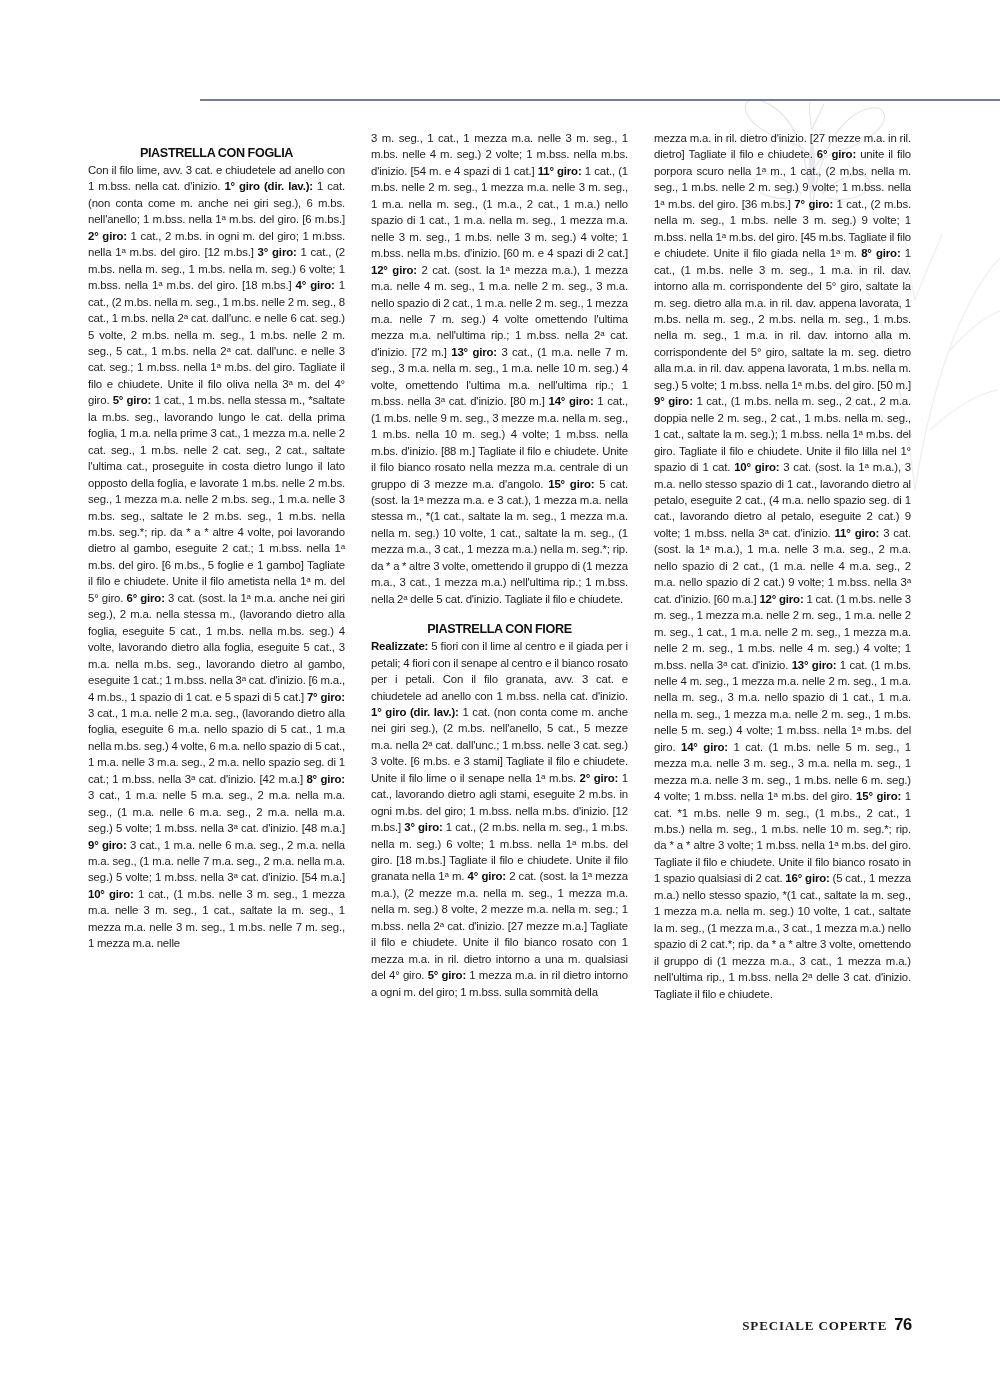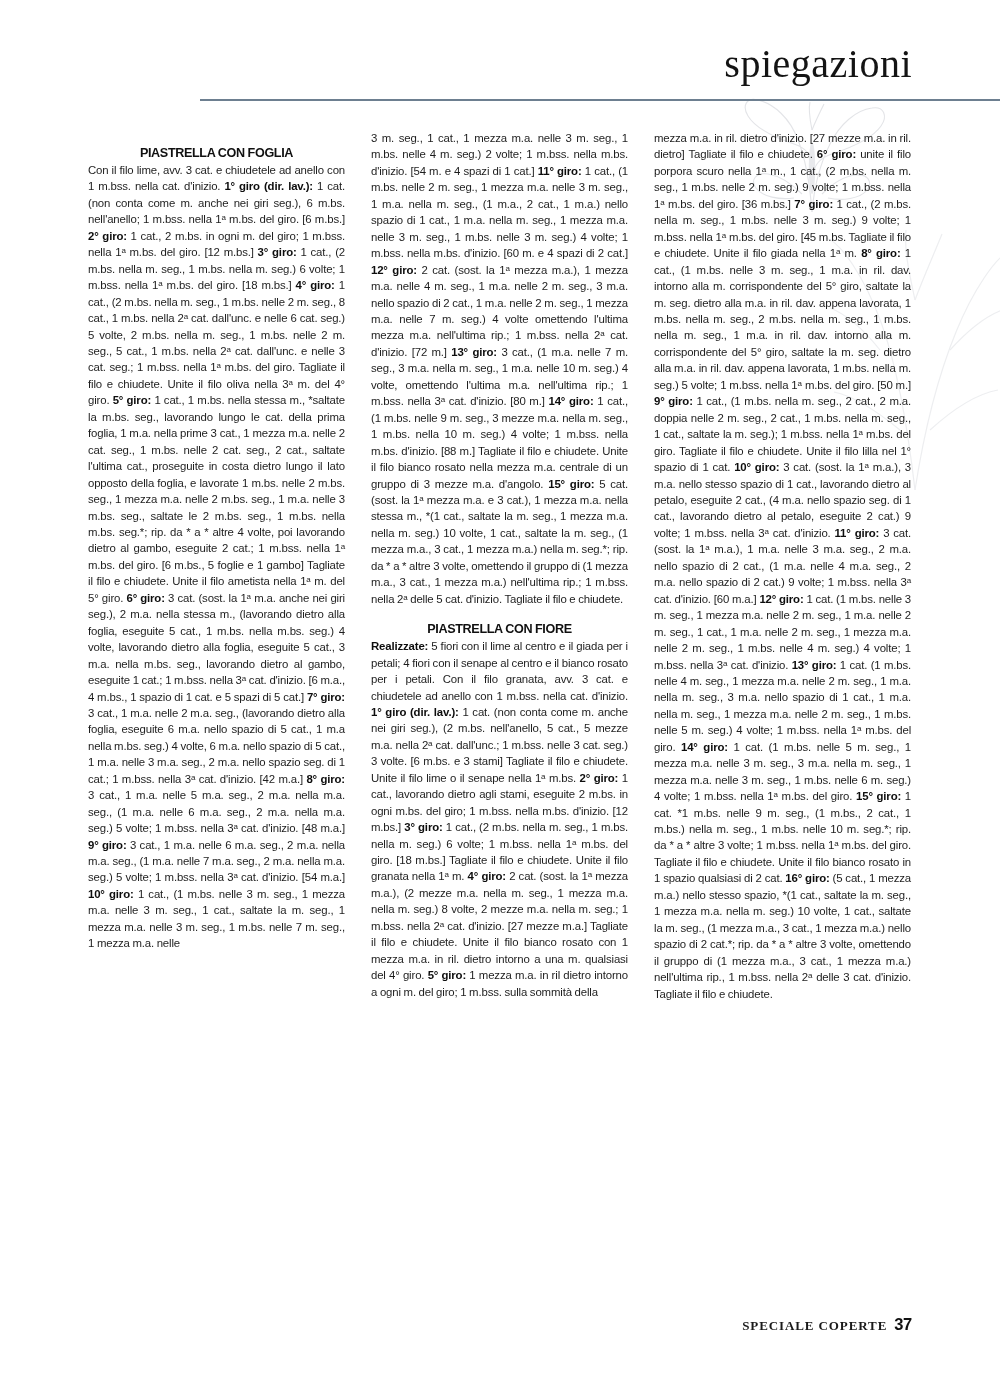--- a/index.html
+++ b/index.html
@@ -157,21 +157,20 @@
         <path d="M72 130 C70 104 66 78 58 58 C50 36 34 22 18 18 C6 15 2 24 8 34 C16 47 36 56 54 62 C66 66 70 72 72 82"></path>
         <path d="M72 130 C74 106 80 82 90 62 C100 42 116 28 132 26 C144 24 148 34 141 44 C132 57 110 66 92 72 C80 76 75 82 73 92"></path>
         <path d="M62 112 C52 102 40 94 28 92 C16 90 10 98 16 106 C22 115 40 118 54 116"></path>
         <path d="M82 112 C92 102 104 94 116 93 C128 92 133 100 127 108 C120 117 102 119 88 116"></path>
         <path d="M72 48 C70 38 68 28 70 20"></path>
         <path d="M72 48 C76 38 80 30 84 22"></path>
       </g>
       <ellipse cx="72" cy="86" rx="3.2" ry="26" fill="#c6c9d0"></ellipse>
     </svg>
 
-    <div id="masthead-title">spiegazioni</div>
     <div id="masthead-rule"></div>
   </div>
 
   <svg class="butterfly" id="butterfly-mid" viewBox="0 0 190 330">
     <g fill="none" stroke="#c4c7ce" stroke-width="1.2">
       <path d="M95 310 C88 250 78 190 62 145 C44 95 20 62 6 58"></path>
       <path d="M95 310 C104 252 118 196 136 152 C154 108 176 78 188 72"></path>
       <path d="M80 250 C58 232 34 216 14 212"></path>
       <path d="M110 250 C132 230 156 214 178 210"></path>
       <path d="M60 170 C44 150 26 134 10 128"></path>
@@ -201,16 +200,16 @@
     <div class="column">
       <div class="col-text">
         <p>mezza m.a. in ril. dietro d'inizio. [27 mezze m.a. in ril. dietro] Tagliate il filo e chiudete. <b>6° giro:</b> unite il filo porpora scuro nella 1<sup>a</sup> m., 1 cat., (2 m.bs. nella m. seg., 1 m.bs. nelle 2 m. seg.) 9 volte; 1 m.bss. nella 1<sup>a</sup> m.bs. del giro. [36 m.bs.] <b>7° giro:</b> 1 cat., (2 m.bs. nella m. seg., 1 m.bs. nelle 3 m. seg.) 9 volte; 1 m.bss. nella 1<sup>a</sup> m.bs. del giro. [45 m.bs. Tagliate il filo e chiudete. Unite il filo giada nella 1<sup>a</sup> m. <b>8° giro:</b> 1 cat., (1 m.bs. nelle 3 m. seg., 1 m.a. in ril. dav. intorno alla m. corrispondente del 5° giro, saltate la m. seg. dietro alla m.a. in ril. dav. appena lavorata, 1 m.bs. nella m. seg., 2 m.bs. nella m. seg., 1 m.bs. nella m. seg., 1 m.a. in ril. dav. intorno alla m. corrispondente del 5° giro, saltate la m. seg. dietro alla m.a. in ril. dav. appena lavorata, 1 m.bs. nella m. seg.) 5 volte; 1 m.bss. nella 1<sup>a</sup> m.bs. del giro. [50 m.] <b>9° giro:</b> 1 cat., (1 m.bs. nella m. seg., 2 cat., 2 m.a. doppia nelle 2 m. seg., 2 cat., 1 m.bs. nella m. seg., 1 cat., saltate la m. seg.); 1 m.bss. nella 1<sup>a</sup> m.bs. del giro. Tagliate il filo e chiudete. Unite il filo lilla nel 1° spazio di 1 cat. <b>10° giro:</b> 3 cat. (sost. la 1<sup>a</sup> m.a.), 3 m.a. nello stesso spazio di 1 cat., lavorando dietro al petalo, eseguite 2 cat., (4 m.a. nello spazio seg. di 1 cat., lavorando dietro al petalo, eseguite 2 cat.) 9 volte; 1 m.bss. nella 3<sup>a</sup> cat. d'inizio. <b>11° giro:</b> 3 cat. (sost. la 1<sup>a</sup> m.a.), 1 m.a. nelle 3 m.a. seg., 2 m.a. nello spazio di 2 cat., (1 m.a. nelle 4 m.a. seg., 2 m.a. nello spazio di 2 cat.) 9 volte; 1 m.bss. nella 3<sup>a</sup> cat. d'inizio. [60 m.a.] <b>12° giro:</b> 1 cat. (1 m.bs. nelle 3 m. seg., 1 mezza m.a. nelle 2 m. seg., 1 m.a. nelle 2 m. seg., 1 cat., 1 m.a. nelle 2 m. seg., 1 mezza m.a. nelle 2 m. seg., 1 m.bs. nelle 4 m. seg.) 4 volte; 1 m.bss. nella 3<sup>a</sup> cat. d'inizio. <b>13° giro:</b> 1 cat. (1 m.bs. nelle 4 m. seg., 1 mezza m.a. nelle 2 m. seg., 1 m.a. nella m. seg., 3 m.a. nello spazio di 1 cat., 1 m.a. nella m. seg., 1 mezza m.a. nelle 2 m. seg., 1 m.bs. nelle 5 m. seg.) 4 volte; 1 m.bss. nella 1<sup>a</sup> m.bs. del giro. <b>14° giro:</b> 1 cat. (1 m.bs. nelle 5 m. seg., 1 mezza m.a. nelle 3 m. seg., 3 m.a. nella m. seg., 1 mezza m.a. nelle 3 m. seg., 1 m.bs. nelle 6 m. seg.) 4 volte; 1 m.bss. nella 1<sup>a</sup> m.bs. del giro. <b>15° giro:</b> 1 cat. *1 m.bs. nelle 9 m. seg., (1 m.bs., 2 cat., 1 m.bs.) nella m. seg., 1 m.bs. nelle 10 m. seg.*; rip. da * a * altre 3 volte; 1 m.bss. nella 1<sup>a</sup> m.bs. del giro. Tagliate il filo e chiudete. Unite il filo bianco rosato in 1 spazio qualsiasi di 2 cat. <b>16° giro:</b> (5 cat., 1 mezza m.a.) nello stesso spazio, *(1 cat., saltate la m. seg., 1 mezza m.a. nella m. seg.) 10 volte, 1 cat., saltate la m. seg., (1 mezza m.a., 3 cat., 1 mezza m.a.) nello spazio di 2 cat.*; rip. da * a * altre 3 volte, omettendo il gruppo di (1 mezza m.a., 3 cat., 1 mezza m.a.) nell'ultima rip., 1 m.bss. nella 2<sup>a</sup> delle 3 cat. d'inizio. Tagliate il filo e chiudete.</p>
       </div>
     </div>
 
   </div>
 
   <div id="footer">
     <span id="footer-label">SPECIALE COPERTE</span>
-    <span id="footer-pageno">37</span>
+    <span id="footer-pageno">76</span>
   </div>
 
 </div>
 
 </body></html>

